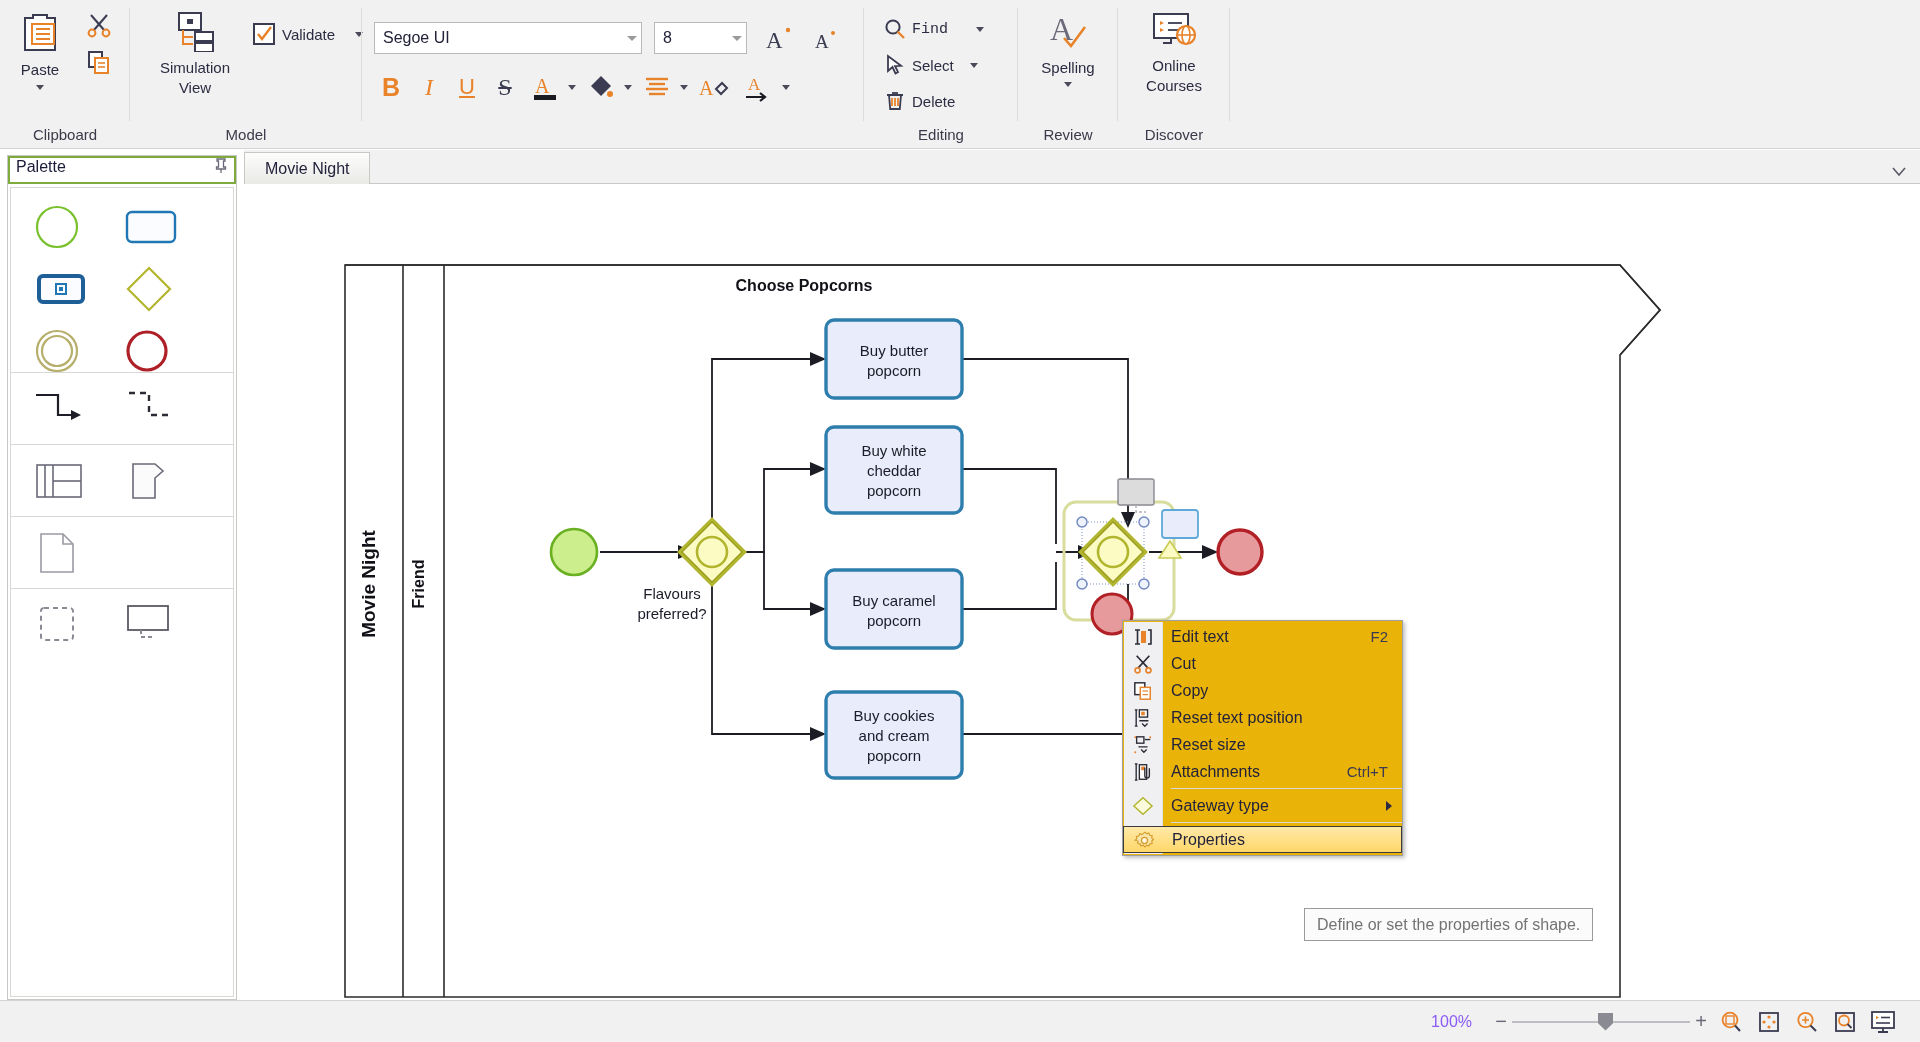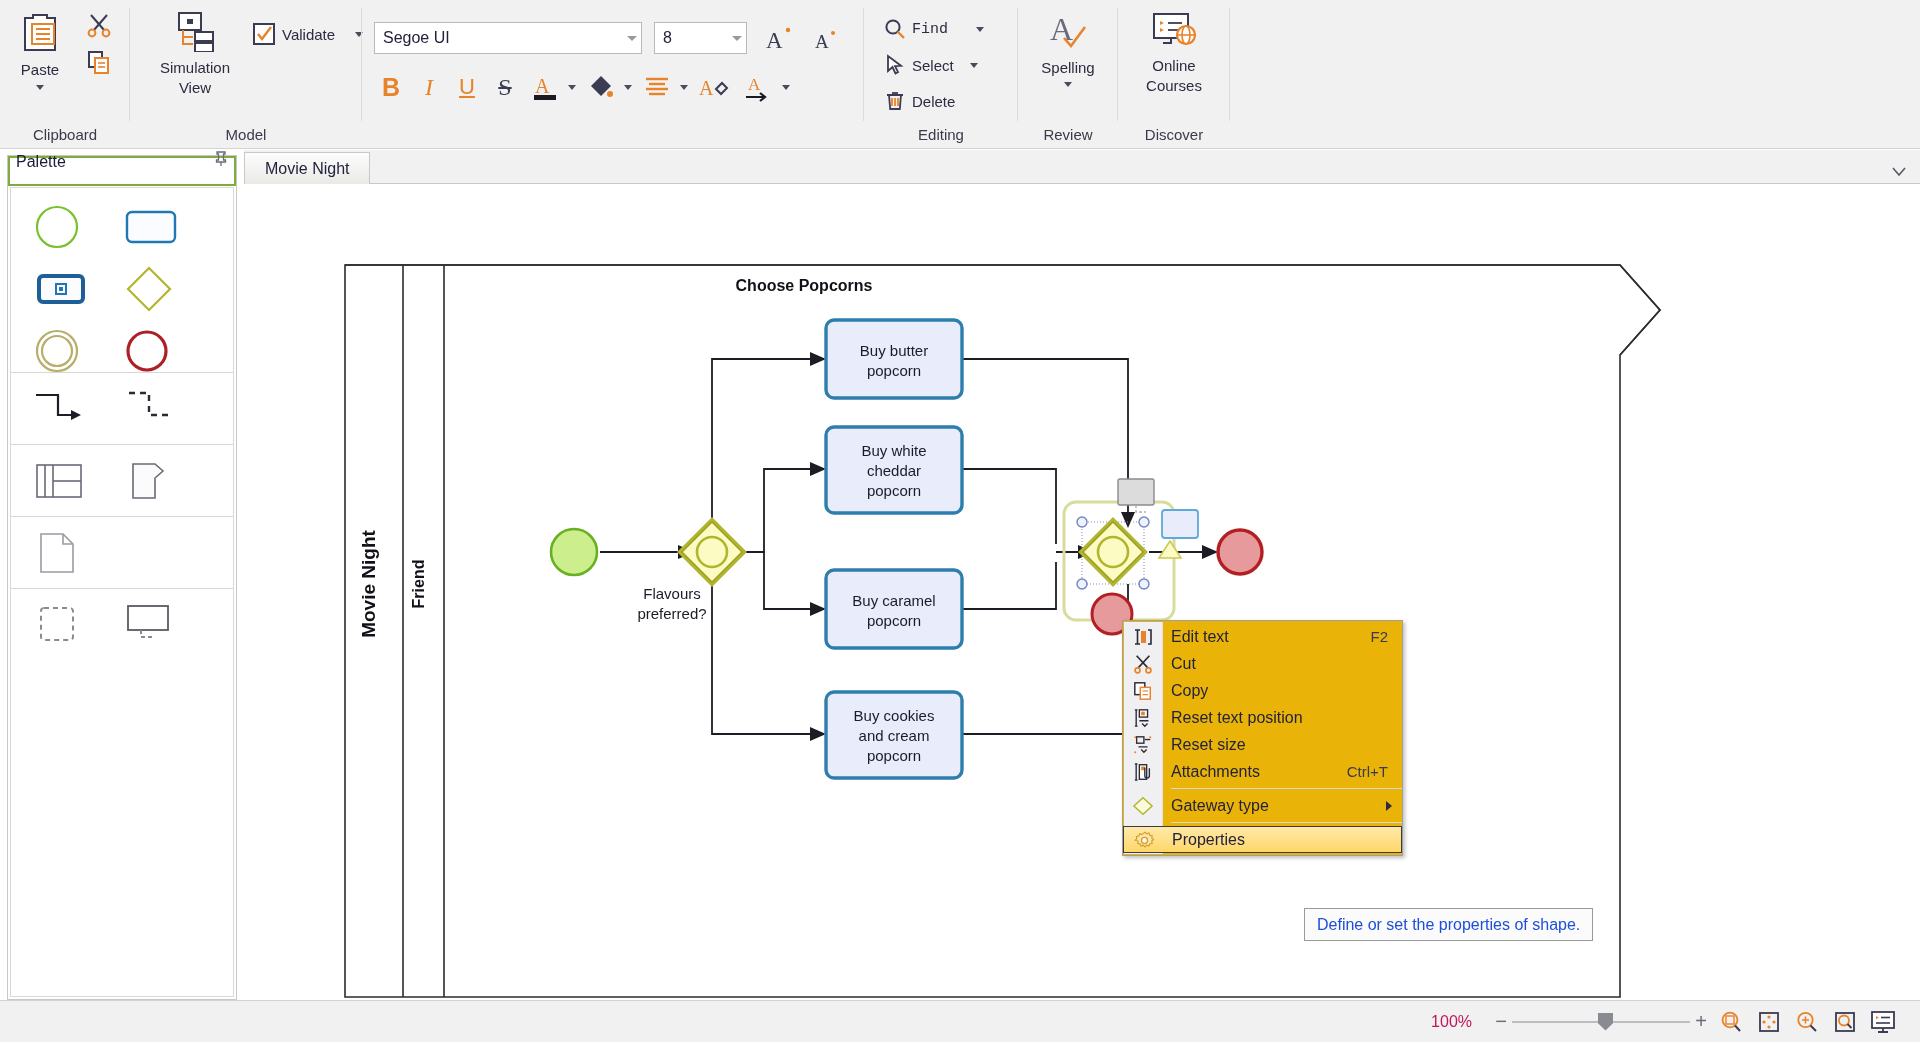--- a/index.html
+++ b/index.html
@@ -48,21 +48,21 @@
          display:flex;align-items:center;justify-content:center; }
 
   
   .palette {
     position:absolute; left:7px; top:155px; width:230px; height:845px;
     background:#ffffff; border:1px solid #c8c8c4;
   }
   .palette-head {
     position:absolute; left:0; top:0; width:100%; height:28px;
     border:2px solid #7faa3e; background:#ffffff;
-    display:flex; align-items:flex-end; padding:13px 6px; font-size:16px; color:#1b1b3a;
+    display:flex; align-items:flex-start; padding:0 6px; font-size:16px; color:#1b1b3a;
   }
   .palette-head .ptitle { flex:1; }
   .palette-body { position:absolute; left:2px; top:31px; right:2px; bottom:2px;
                   border:1px solid #d8d8d4; background:#fff; }
   .psec { border-bottom:1px solid #d8d8d4; display:flex; flex-wrap:wrap;
           padding:8px 0 8px 22px; }
   .pitem { width:90px; height:62px; display:flex; align-items:center;
            justify-content:flex-start; cursor:default; }
 
   
@@ -96,28 +96,28 @@
   .mi .marrow { position:absolute; right:10px; width:0;height:0;
                 border-top:5px solid transparent;border-bottom:5px solid transparent;
                 border-left:6px solid #2b2b42; }
   .mi.sel { background:linear-gradient(#ffe9a8,#ffd76a); border:1px solid #3b3b3b; height:27px; }
   .msep { height:1px; margin:3px 0 3px 48px; background:#d8d8dc; }
 
   
   .tooltip { position:absolute; left:1304px; top:908px; height:33px;
              padding:0 12px; display:flex; align-items:center;
              background:#fbfbfb; border:1px solid #9a9a9a;
-             font-size:16px; color:#1d4ed8; z-index:60; }
+             font-size:16px; color:#737373; z-index:60; }
 
   
   .statusbar { position:absolute; left:0; bottom:0; width:1920px; height:42px;
                background:#f1f1f1; border-top:1px solid #d3d3cf;
                display:flex; align-items:center; justify-content:flex-end;
                padding-right:18px; gap:0; }
-  .zoomlabel { font-size:16px; color:#be185d; margin-right:18px; }
+  .zoomlabel { font-size:16px; color:#8b5cf6; margin-right:18px; }
   .zminus,.zplus { font-size:20px; color:#6a6a78; width:22px; text-align:center; cursor:default; }
   .ztrack { position:relative; width:178px; height:18px; display:flex; align-items:center; }
   .ztrack .line { position:absolute; left:0; right:0; top:8px; height:2px; background:#bdbdc2; }
   .zthumb { position:absolute; left:86px; width:15px; height:18px;
             background:#8a8a92; cursor:default;
             clip-path:polygon(0 0,100% 0,100% 60%,50% 100%,0 60%); }
   .sbicon { width:38px; height:30px; display:flex; align-items:center; justify-content:center; cursor:default; }
 </style>
 </head>
 <body>

